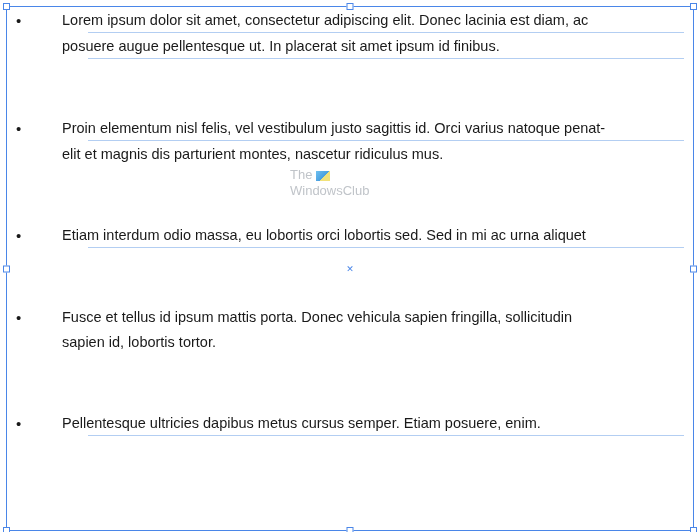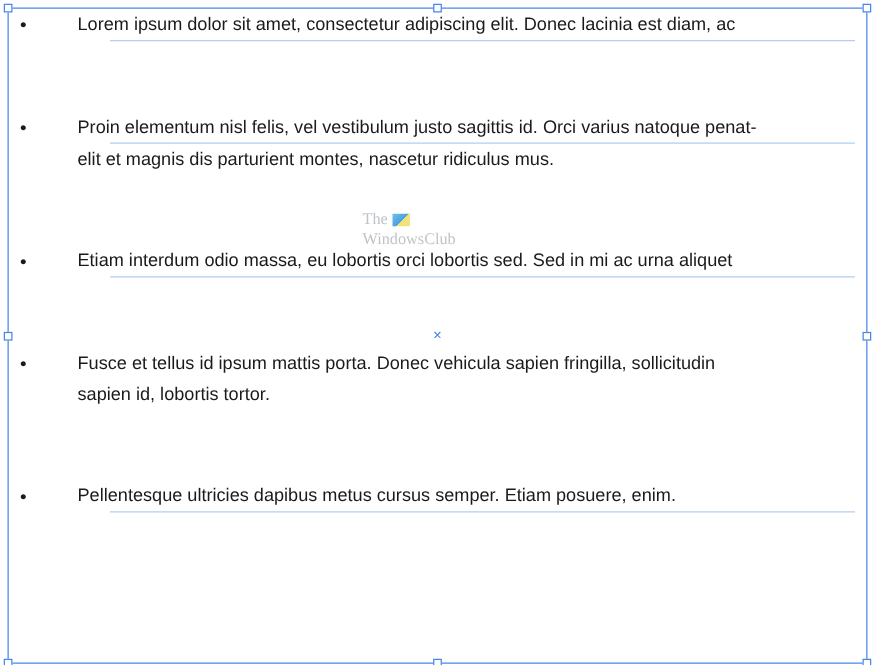--- a/index.html
+++ b/index.html
@@ -77,40 +77,41 @@
     .para-lines { display:flex; flex-direction: column; }
     .para-lines .pl { border-bottom: 1px solid #b3cef2; padding-bottom: 1px; margin-bottom: 3px; }
     .para-lines .pl.noline { border-bottom: none; }
     .watermark {
       position: absolute;
       left: 290px;
       top: 167px;
       font-size: 13px;
       color: #c0c4c9;
       line-height: 1.25;
-      font-family: Liberation Serif, serif;
+      font-family: Liberation Sans, sans-serif;
     }
     .watermark .logo {
       display: inline-block;
       width: 14px;
       height: 10px;
       background: linear-gradient(135deg, #6ec0f0 0%, #4aa0e0 55%, #f2e27a 55%, #f2e27a 100%);
       margin-left: 4px;
       vertical-align: middle;
     }
   </style>
 </head>
 <body>
 
 <div class="content">
 
   <div class="bullet-item">
     <div class="bullet-marker">•</div>
     <div class="bullet-text para-lines">
       <div class="pl">Lorem ipsum dolor sit amet, consectetur adipiscing elit. Donec lacinia est diam, ac</div>
+      <div class="pl">posuere augue pellentesque ut. In placerat sit amet ipsum id finibus.</div>
     </div>
   </div>
 
   <div class="bullet-item">
     <div class="bullet-marker">•</div>
     <div class="bullet-text para-lines">
       <div class="pl">Proin elementum nisl felis, vel vestibulum justo sagittis id. Orci varius natoque penat-</div>
       <div class="pl noline">elit et magnis dis parturient montes, nascetur ridiculus mus.</div>
     </div>
   </div>

